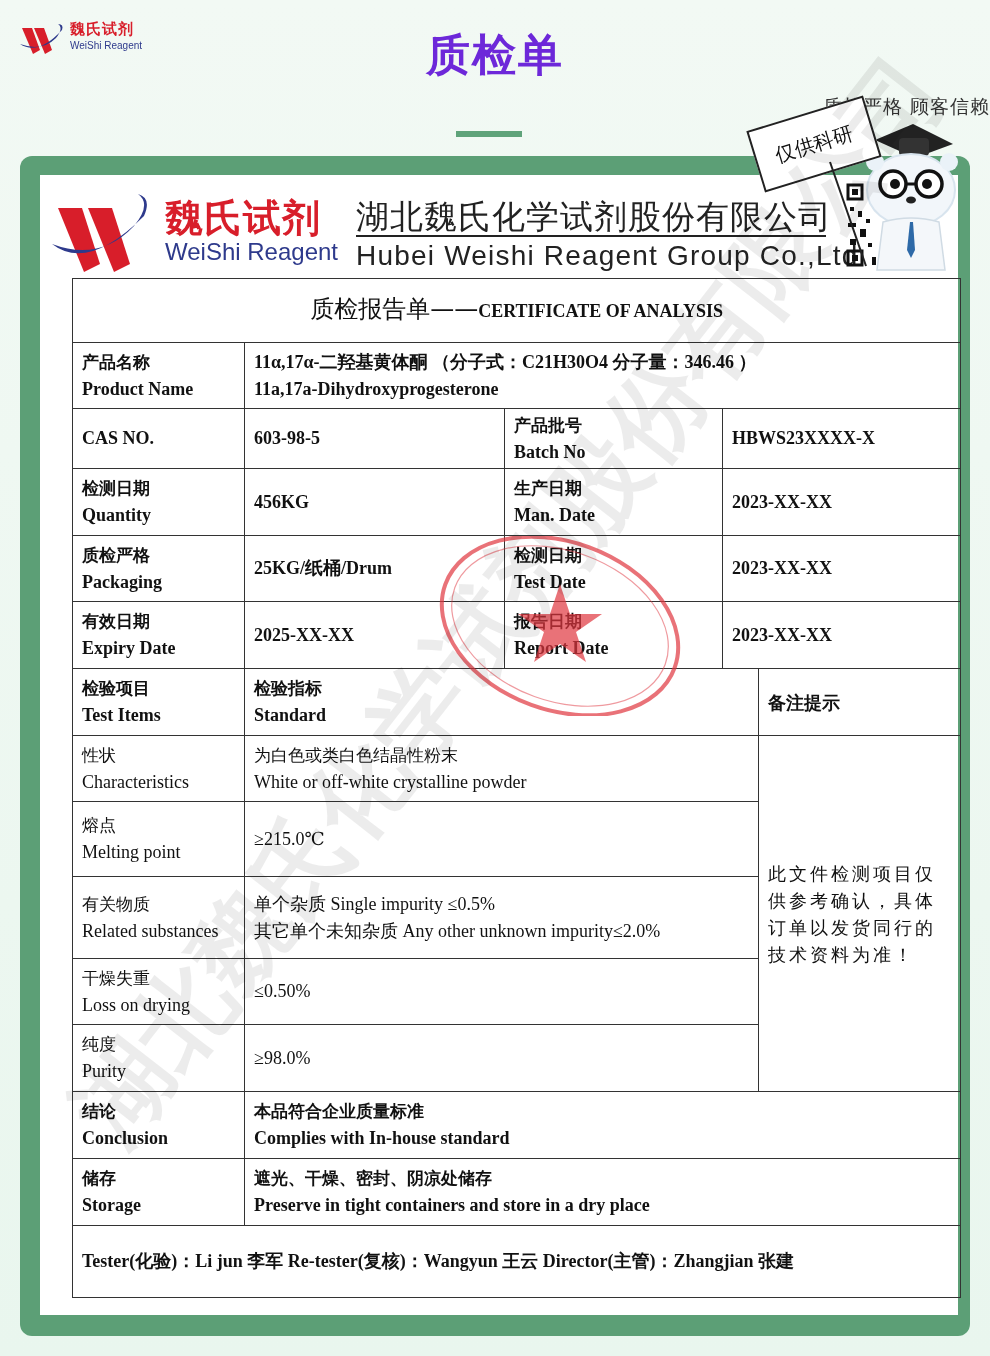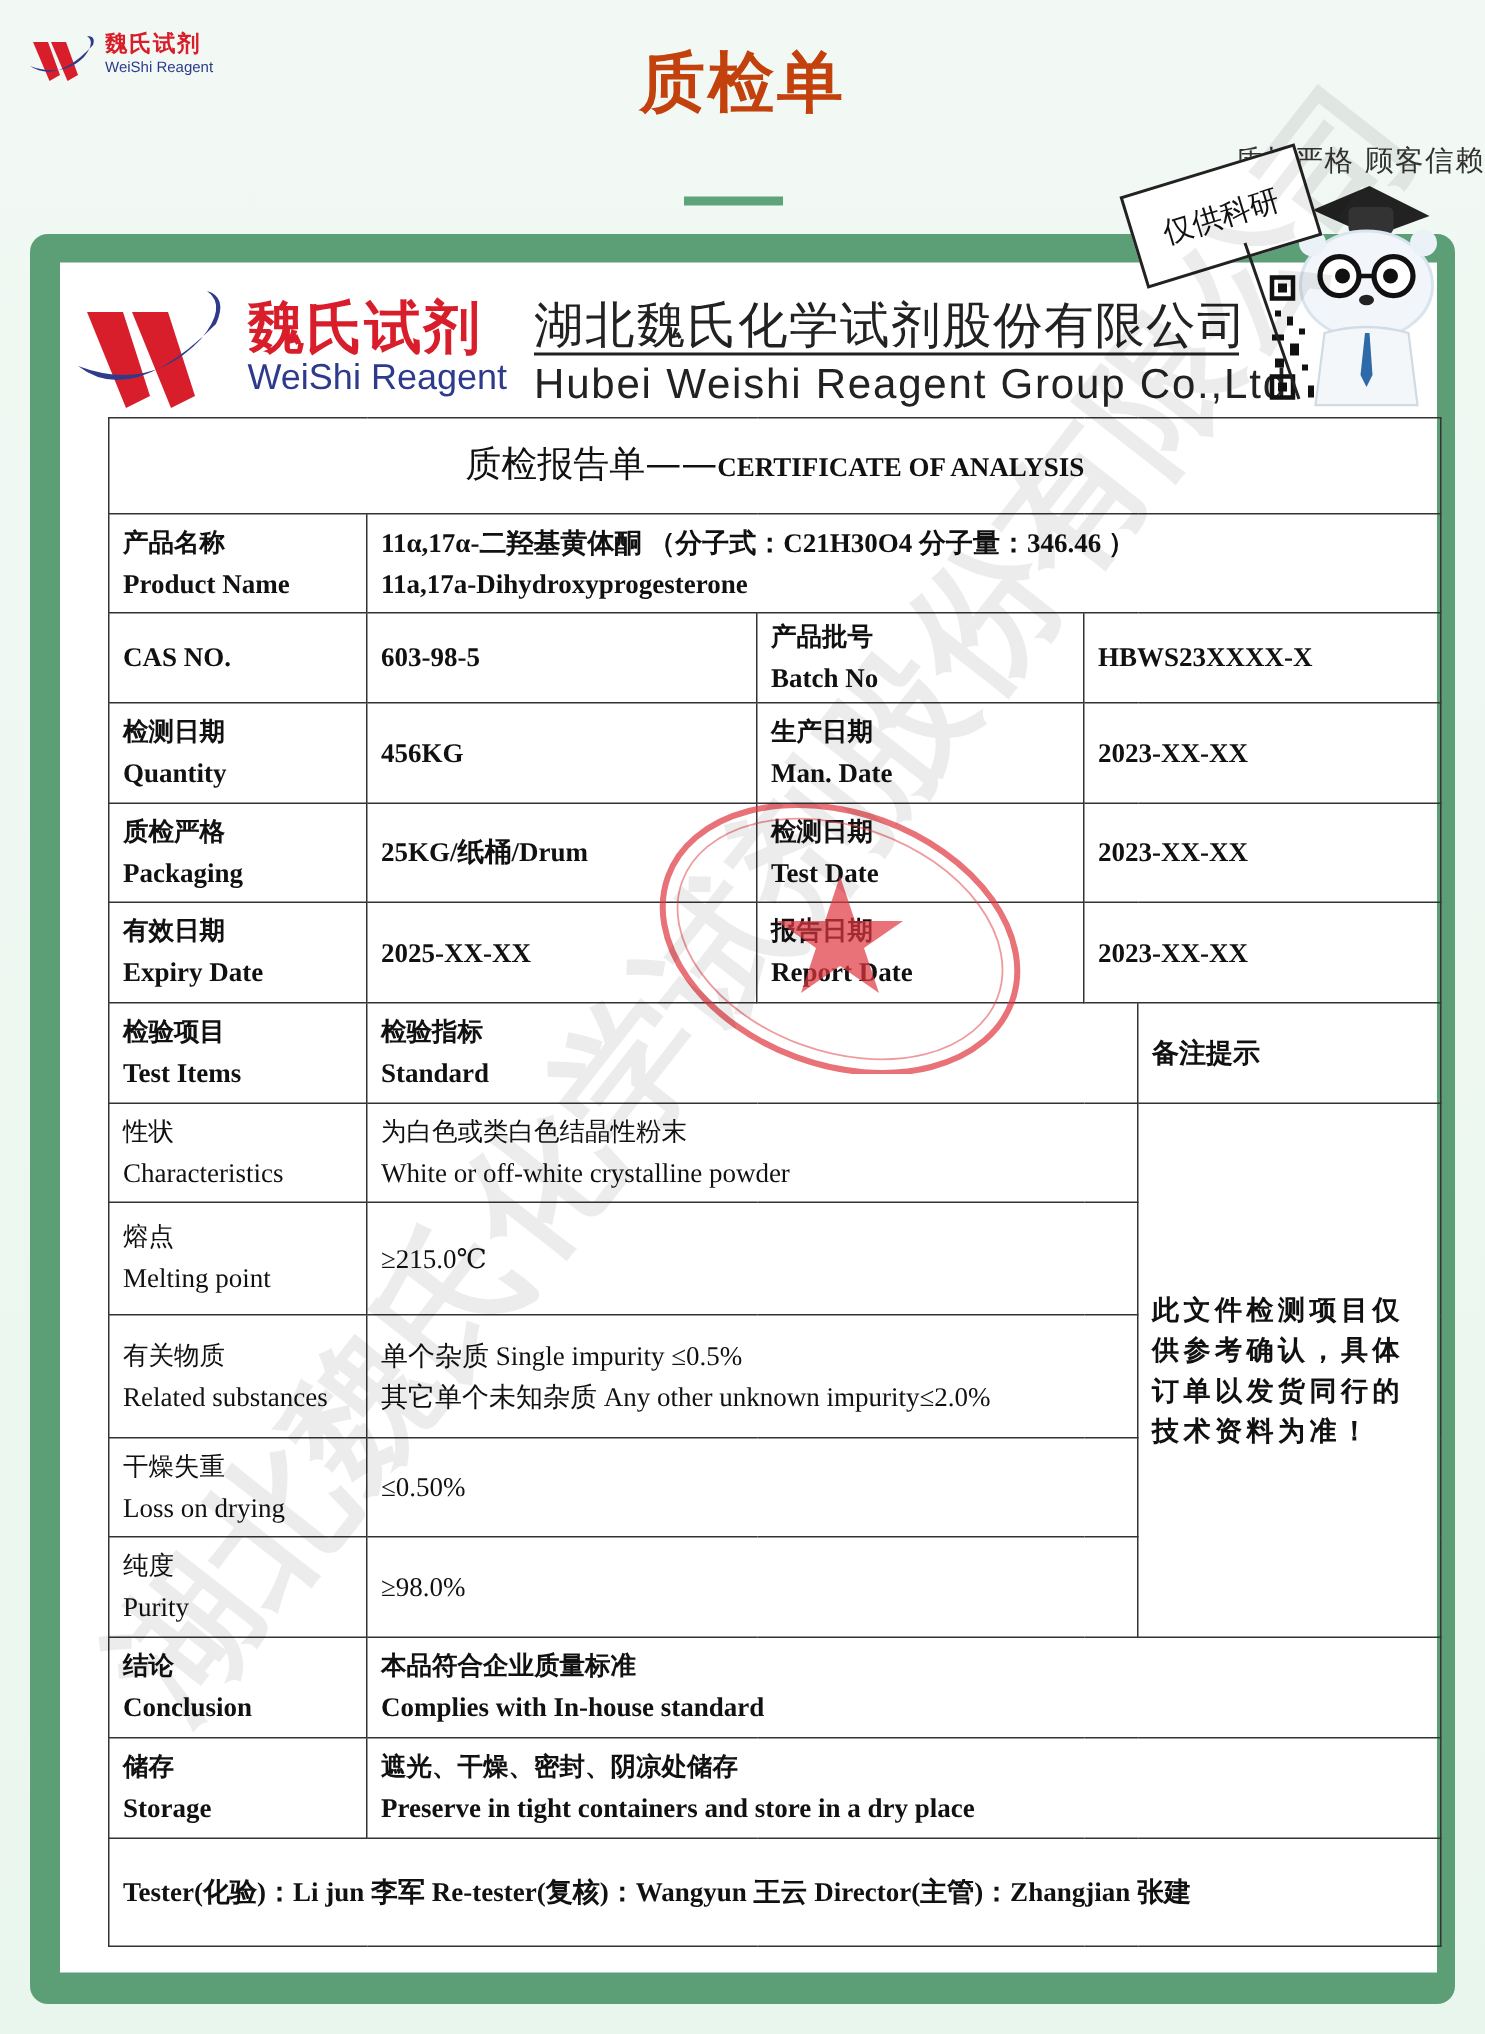--- a/index.html
+++ b/index.html
@@ -2,40 +2,40 @@
 <html><head>
 <meta charset="utf-8">
 <style>
   html,body{margin:0;padding:0;}
   body{width:990px;height:1356px;position:relative;overflow:hidden;
     background:linear-gradient(180deg,#f2f9f4 0%,#e9f6ee 100%);
     font-family:"Liberation Serif","DejaVu Serif",serif;color:#111;}
   .top-logo{position:absolute;left:18px;top:18px;width:140px;height:40px;}
   .top-logo .cn{position:absolute;left:52px;top:2px;font-family:"DejaVu Sans",sans-serif;font-weight:bold;font-size:15px;color:#d81e2a;letter-spacing:1px;}
   .top-logo .en{position:absolute;left:52px;top:22px;font-family:"Liberation Sans",sans-serif;font-size:10px;color:#2e3a8c;}
-  .page-title{position:absolute;left:0;width:990px;top:26px;text-align:center;font-family:"DejaVu Sans",sans-serif;font-weight:bold;font-size:44px;color:#c2410c;letter-spacing:2px;}
+  .page-title{position:absolute;left:0;width:990px;top:26px;text-align:center;font-family:"DejaVu Sans",sans-serif;font-weight:bold;font-size:44px;color:#6d28d9;letter-spacing:2px;}
   .subtitle{position:absolute;left:0;width:990px;top:94px;text-align:right;font-family:"DejaVu Sans",sans-serif;font-size:19px;color:#333;letter-spacing:1px;}
   .title-bar{position:absolute;left:456px;top:131px;width:66px;height:6px;background:#5fa37a;}
   .green-frame{position:absolute;left:20px;top:156px;width:950px;height:1180px;background:#5c9f76;border-radius:12px;}
   .paper{position:absolute;left:40px;top:175px;width:918px;height:1140px;background:#fff;}
   .hdr-logo-cn{position:absolute;left:165px;top:193px;font-family:"DejaVu Sans",sans-serif;font-weight:bold;font-size:38px;color:#d81e2a;letter-spacing:1px;}
   .hdr-logo-en{position:absolute;left:165px;top:238px;font-family:"Liberation Sans",sans-serif;font-size:24px;color:#2e3a8c;}
   .hdr-company-cn{position:absolute;left:356px;top:195px;font-family:"DejaVu Sans",sans-serif;font-size:33px;color:#222;letter-spacing:1px;}
   .hdr-rule{position:absolute;left:356px;top:235px;width:470px;height:2px;background:#222;}
   .hdr-company-en{position:absolute;left:356px;top:240px;font-family:"Liberation Sans",sans-serif;font-size:28px;color:#222;letter-spacing:1.2px;}
   .sign{position:absolute;left:753px;top:112px;width:118px;height:60px;background:#fff;border:2px solid #222;transform:rotate(-17deg);display:flex;align-items:center;justify-content:center;font-family:"DejaVu Sans",sans-serif;font-size:20px;color:#111;}
   .qr{position:absolute;left:846px;top:183px;width:34px;height:88px;}
   .mascot{position:absolute;left:855px;top:110px;width:110px;height:165px;}
   .coa-table{position:absolute;left:52px;top:278px;width:888px;border-collapse:collapse;table-layout:fixed;margin-left:20px;}
   .coa-table td{border:1.5px solid #333;padding:0 9px;vertical-align:middle;font-size:18px;line-height:27px;}
   .b{font-weight:bold;}
   .cn-label{font-family:"DejaVu Sans",sans-serif;font-size:17px;}
   .coa-title{text-align:center;font-size:25px;font-weight:bold;height:62px;}
   .coa-title .cn{font-family:"DejaVu Sans",sans-serif;font-weight:normal;font-size:24px;}
-  .remark{font-family:"DejaVu Sans",sans-serif;font-weight:bold;font-size:17px;line-height:27px;letter-spacing:3px;}
+  .remark{font-family:"DejaVu Sans",sans-serif;font-weight:normal;font-size:17px;line-height:27px;letter-spacing:3px;}
   .sigs{height:70px;font-weight:bold;font-size:17.5px;}
   .stamp{position:absolute;left:432px;top:536px;width:256px;height:180px;pointer-events:none;}
   .watermark{position:absolute;left:0;top:0;width:990px;height:1356px;pointer-events:none;}
 </style>
 </head>
 <body>
 
 <div class="top-logo">
   <svg width="52" height="40" viewBox="0 0 52 40">
     <path d="M4 10 L14 10 L22 32 L15 36 Z" fill="#d81e2a"></path>

